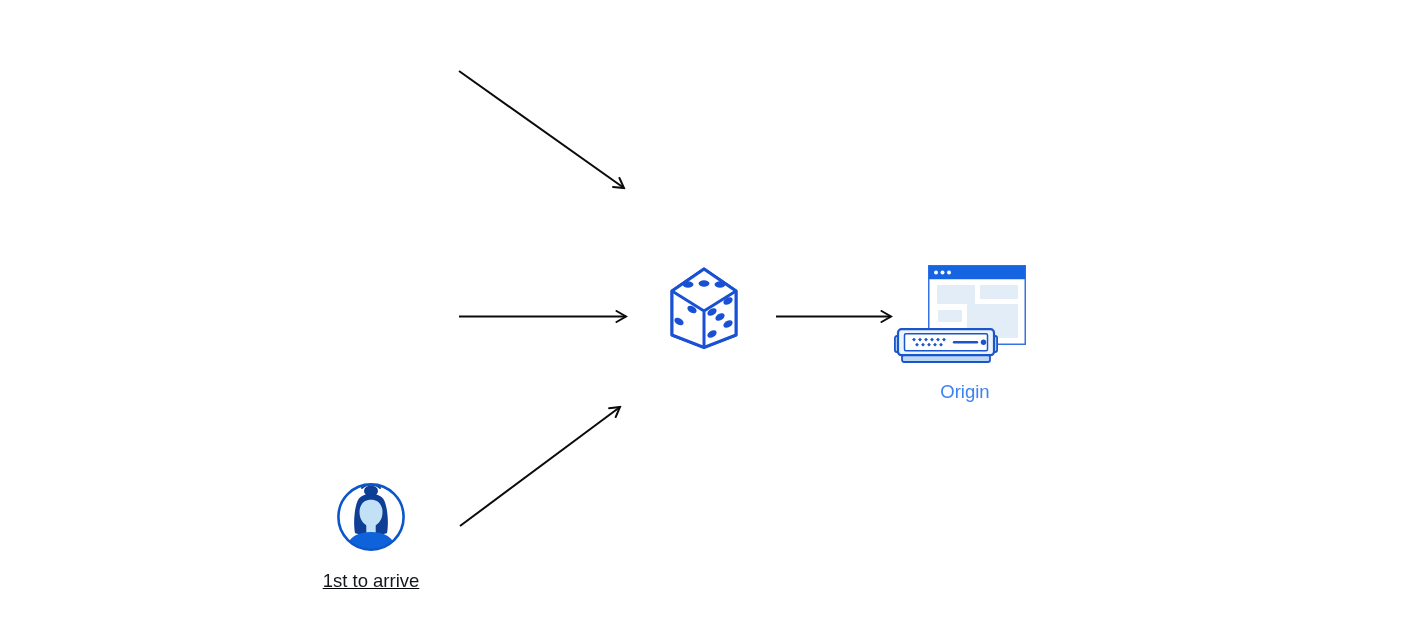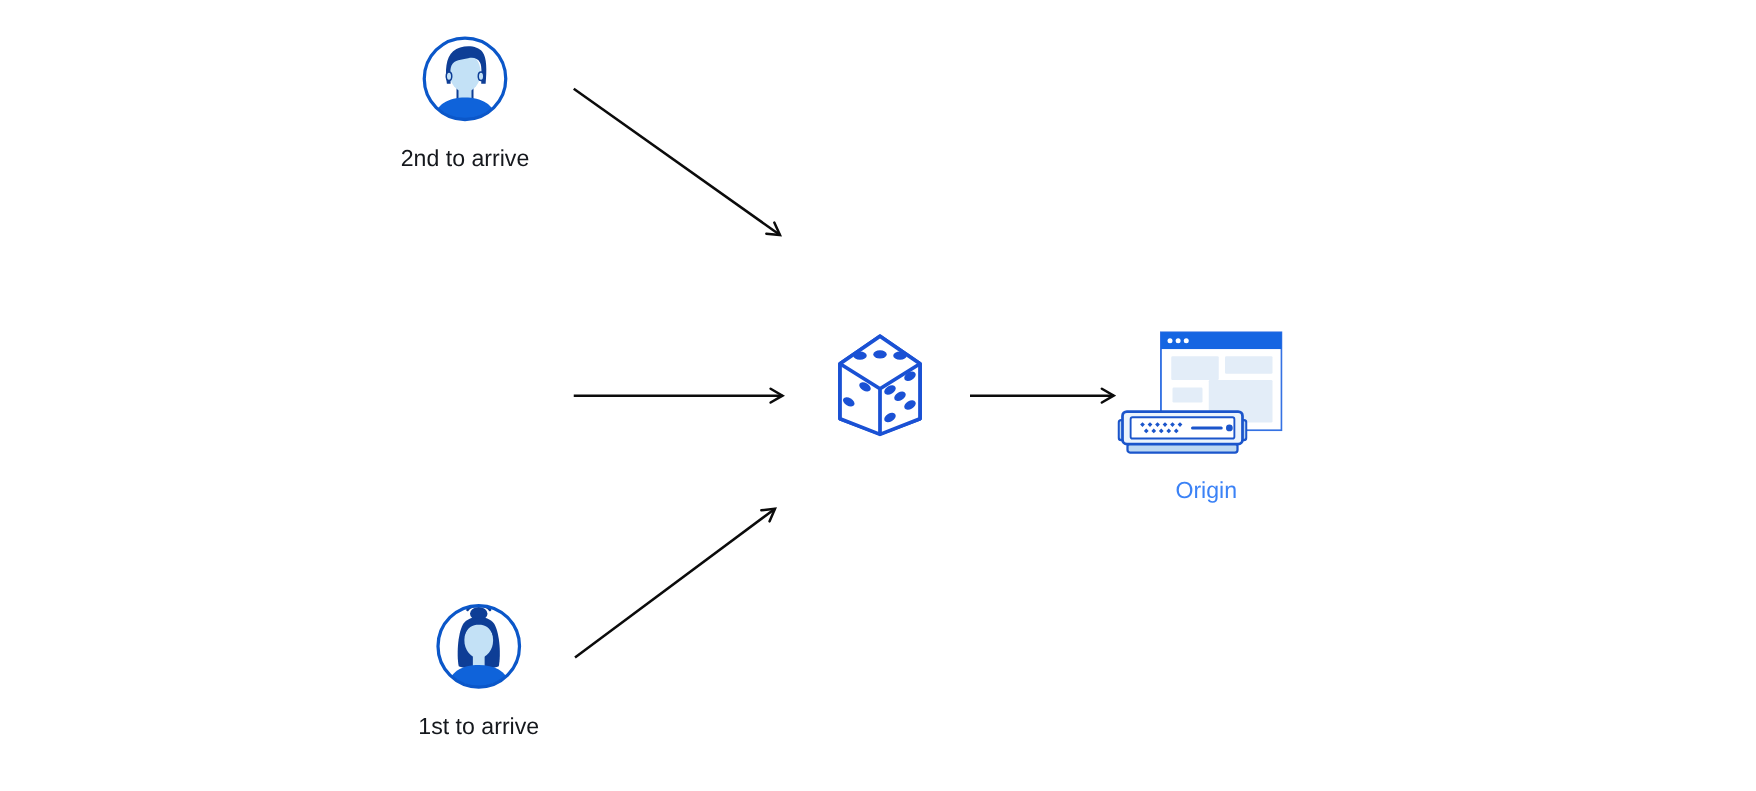--- a/index.html
+++ b/index.html
@@ -31,44 +31,23 @@
       <marker id="ah" viewBox="0 0 14 14" refX="12" refY="7" markerWidth="14" markerHeight="14" markerUnits="userSpaceOnUse" orient="auto">
         <path d="M2.5,1.5 L12,7 L2.5,12.5" fill="none" stroke="#0b0b0b" stroke-width="2" stroke-linecap="round"></path>
       </marker>
     </defs>
     <path d="M459,71 L624,188" fill="none" stroke="#0b0b0b" stroke-width="2" marker-end="url(#ah)"></path>
     <path d="M459,316.5 L626,316.5" fill="none" stroke="#0b0b0b" stroke-width="2" marker-end="url(#ah)"></path>
     <path d="M460,526 L620,407" fill="none" stroke="#0b0b0b" stroke-width="2" marker-end="url(#ah)"></path>
     <path d="M776,316.5 L891,316.5" fill="none" stroke="#0b0b0b" stroke-width="2" marker-end="url(#ah)"></path>
   </svg>
 
-  <div class="node" style="left:282px;top:27px;width:180px;">
-    <svg width="72" height="72" viewBox="0 0 72 72">
-      <defs>
-          <clipPath id="c1">
-            <circle cx="36" cy="36" r="32"></circle>
-          </clipPath>
-        </defs>
-      <g clip-path="url(#c1)">
-        <path d="M30,42 L30,54 C30,57 42,57 42,54 L42,42 Z" fill="#c3e1f6" stroke="#0e3e96" stroke-width="1.6"></path>
-        <path d="M10,72 C11,57.5 21.5,51 36,51 C50.5,51 61,57.5 62,72 Z" fill="#0f63da"></path>
-        <ellipse cx="36" cy="31" rx="12.5" ry="15.5" fill="#c3e1f6"></ellipse>
-        <path d="M21.5,40 C20,30 20.5,19 26.5,14 C33,8.5 45.5,8.5 50,14.5 C53.5,19 53.5,29 52.5,40
-                 L49,40 C49,34 49.8,26.5 48,23 C46.2,19.5 42.5,18.6 38.5,19.6 C33,21 27.5,20.8 25.3,25.2
-                 C23.6,28.7 24.5,34.5 24.5,40 Z" fill="#0e3e96"></path>
-        <ellipse cx="23.2" cy="34" rx="2.2" ry="3.4" fill="#c3e1f6" stroke="#0e3e96" stroke-width="1.2"></ellipse>
-        <ellipse cx="48.8" cy="34" rx="2.2" ry="3.4" fill="#c3e1f6" stroke="#0e3e96" stroke-width="1.2"></ellipse>
-      </g>
-      <circle cx="36" cy="36" r="32.6" fill="none" stroke="#0b57c9" stroke-width="2.6"></circle>
-    </svg>
-    <div class="node-label">2nd to arrive</div>
-  </div>
 
 
-  <div class="node" style="left:293px;top:481px;width:180px;">
+  <div class="node" style="left:281px;top:481px;width:180px;text-decoration:underline;">
     <svg width="72" height="72" viewBox="0 0 72 72">
       <defs>
           <clipPath id="c3">
             <circle cx="36" cy="36" r="32"></circle>
           </clipPath>
         </defs>
       <g clip-path="url(#c3)">
         <ellipse cx="36" cy="10" rx="7" ry="5.5" fill="#0e3e96"></ellipse>
         <path d="M27,7 C30,2.5 42,2.5 45,7" fill="none" stroke="#0e3e96" stroke-width="2" stroke-linecap="round"></path>
         <path d="M20,52 C18,42 19.5,23.5 24,17.5 C29,11 43,11 48,17.5 C52.5,23.5 54,42 52,52

